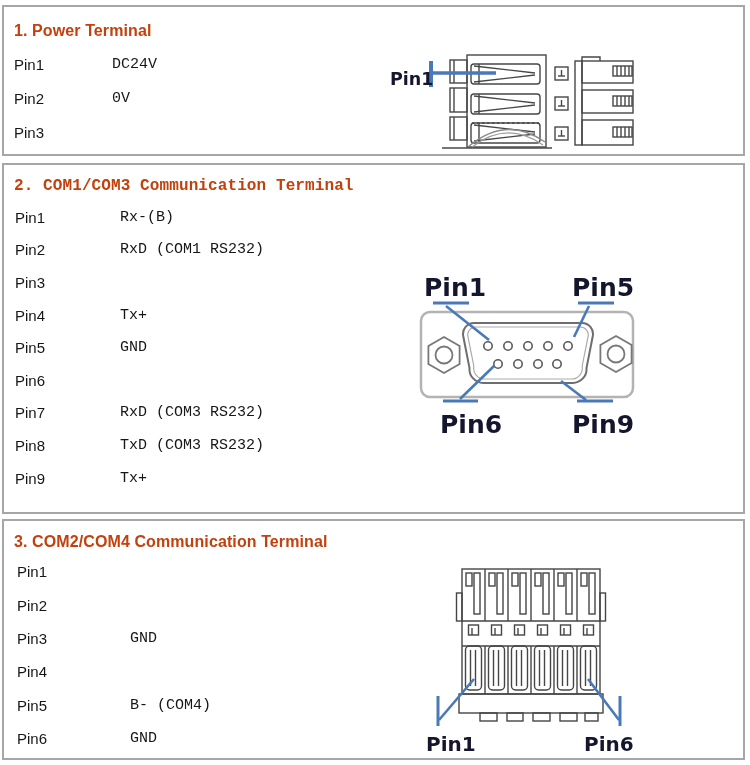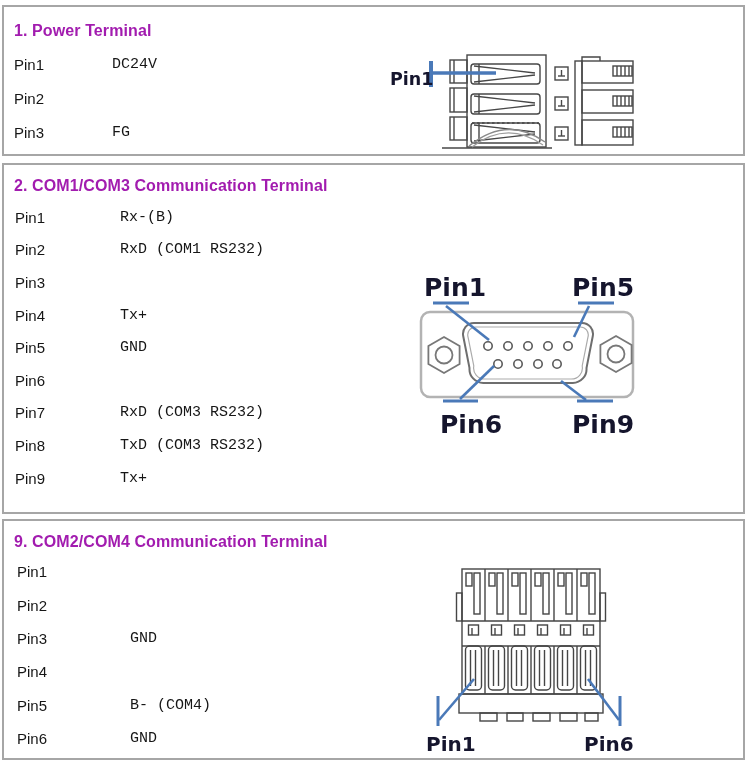--- a/index.html
+++ b/index.html
@@ -8,25 +8,25 @@
     font-family:"Liberation Sans",sans-serif;color:#161616;overflow:hidden;
   }
   .panel{
     position:absolute;left:2px;width:743px;box-sizing:border-box;
     border:2px solid #a6a6a6;background:#ffffff;
   }
   #panel-1{top:5px;height:151px;}
   #panel-2{top:163px;height:351px;}
   #panel-3{top:519px;height:241px;}
   .heading{
-    margin:0;font-size:16px;font-weight:bold;color:#a21caf;
+    margin:0;font-size:16px;font-weight:bold;color:#c2410c;
     letter-spacing:0.1px;
   }
   #panel-1 .heading{margin:15px 0 0 10px;}
-  #panel-2 .heading{margin:12px 0 0 10px;}
+  #panel-2 .heading{margin:12px 0 0 10px;font-family:Liberation Mono, monospace;}
   #panel-3 .heading{margin:12px 0 0 10px;}
   .pin-list{display:flex;flex-direction:column;}
   #panel-1 .pin-list{margin-top:7px;}
   #panel-2 .pin-list{margin-top:6px;}
   #panel-3 .pin-list{margin-top:4px;}
   .pin-row{display:flex;align-items:center;font-size:15px;}
   #panel-1 .pin-row{height:34px;padding-left:10px;}
   #panel-2 .pin-row{height:32.6px;padding-left:11px;}
   #panel-3 .pin-row{height:33.4px;padding-left:13px;}
   .pin-label{flex:0 0 auto;}
@@ -49,24 +49,24 @@
 
   <section class="panel" id="panel-1">
     <h2 class="heading">1. Power Terminal</h2>
     <div class="pin-list">
       <div class="pin-row">
         <span class="pin-label">Pin1</span>
         <span class="pin-value">DC24V</span>
       </div>
       <div class="pin-row">
         <span class="pin-label">Pin2</span>
+        <span class="pin-value">0V</span>
       </div>
       <div class="pin-row">
         <span class="pin-label">Pin3</span>
-        <span class="pin-value">FG</span>
       </div>
     </div>
   </section>
 
   <svg class="diag" id="diag-power" viewBox="0 0 256 106">
     <g stroke="#474747" fill="none" stroke-width="1.4">
 
       <rect x="64" y="12" width="17" height="23"></rect>
       <rect x="64" y="40" width="17" height="24"></rect>
       <rect x="64" y="69" width="17" height="23"></rect>
@@ -211,21 +211,21 @@
       <line x1="50" y1="143" x2="84" y2="110" stroke-width="2.6"></line>
       <line x1="176" y1="144" x2="151" y2="125" stroke-width="2.6"></line>
     </g>
     <text x="14" y="40" font-size="25">Pin1</text>
     <text x="162" y="40" font-size="25">Pin5</text>
     <text x="30" y="177" font-size="25">Pin6</text>
     <text x="162" y="177" font-size="25">Pin9</text>
   </svg>
 
   <section class="panel" id="panel-3">
-    <h2 class="heading">9. COM2/COM4 Communication Terminal</h2>
+    <h2 class="heading">3. COM2/COM4 Communication Terminal</h2>
     <div class="pin-list">
       <div class="pin-row">
         <span class="pin-label">Pin1</span>
       </div>
       <div class="pin-row">
         <span class="pin-label">Pin2</span>
       </div>
       <div class="pin-row">
         <span class="pin-label">Pin3</span>
         <span class="pin-value">GND</span>

